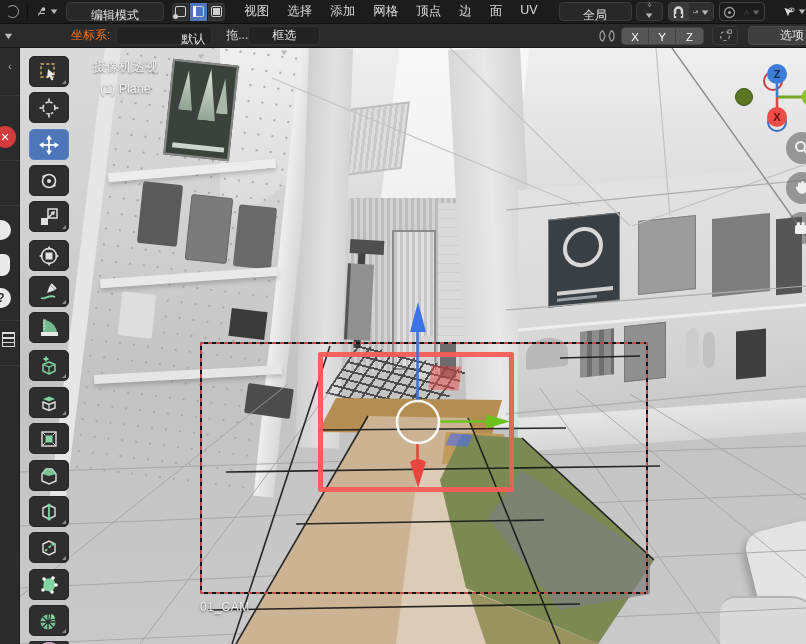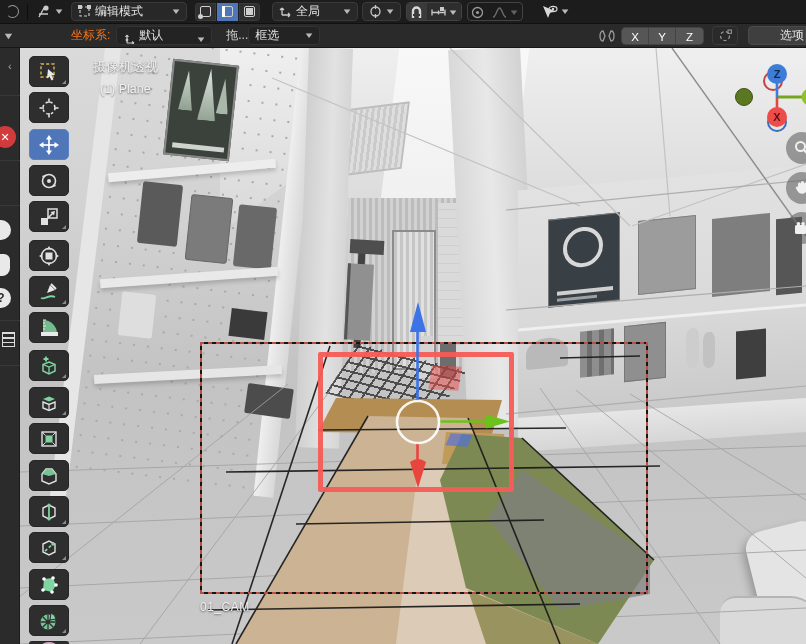--- a/index.html
+++ b/index.html
@@ -3,21 +3,21 @@
 <meta charset="utf-8">
 <style>
   *{margin:0;padding:0;box-sizing:border-box;}
   html,body{width:806px;height:644px;overflow:hidden;background:#1c1c1c;
     font-family:"Liberation Sans","DejaVu Sans",sans-serif;}
   .abs{position:absolute;}
   
   #hdr1{position:absolute;left:0;top:0;width:806px;height:24px;background:#1c1c1c;border-bottom:1px solid #101010;z-index:40;}
   #hdr2{position:absolute;left:0;top:24px;width:806px;height:24px;background:#2a2a2a;border-bottom:1px solid #161616;z-index:40;}
   .row{display:flex;align-items:center;height:100%;}
-  .dd{display:flex;align-items:center;gap:4px;background:#282828;border:1px solid #3a3a3a;border-radius:4px;height:19px;padding:0 6px;color:#e3e3e3;font-size:12px;white-space:nowrap;}
+  .dd{display:flex;align-items:center;gap:4px;background:#282828;border:1px solid #3a3a3a;border-radius:4px;height:19px;padding:0 6px;color:#e3e3e3;font-size:12px;white-space:nowrap;flex-direction:column;}
   .dd2{background:#232323;border-color:#333;}
   .chev{font-size:8px;color:#b9b9b9;transform:scaleX(1.4);}
   .menu{color:#dcdcdc;font-size:12.5px;padding:0 9px;white-space:nowrap;}
   .tgl{width:21px;height:18px;background:#2f2f2f;border:1px solid #3a3a3a;display:flex;align-items:center;justify-content:center;}
   .tgl.on{background:#4f76b8;border-color:#4f76b8;}
   .mini{width:11px;height:11px;border:1.4px solid #cfcfcf;position:relative;border-radius:2px;}
   .mini i{position:absolute;width:5px;height:5px;background:#cfcfcf;border-radius:50%;left:-3px;bottom:-3px;}
   .mini.edge:before{content:"";position:absolute;left:-1.4px;top:-1px;width:3px;height:11px;background:#fff;}
   .mini.face:before{content:"";position:absolute;inset:1px;background:#cfcfcf;}
   .ibtn{display:flex;align-items:center;justify-content:center;height:19px;min-width:20px;border-radius:4px;color:#cfcfcf;font-size:12px;}
@@ -73,20 +73,30 @@
             <i></i>
           </span>
         </div>
       <div class="tgl on">
           <span class="mini edge"></span>
         </div>
       <div class="tgl">
           <span class="mini face"></span>
         </div>
     </div>
+    <div style="display:flex;margin-left:10px;">
+      <span class="menu">视图</span>
+      <span class="menu">选择</span>
+      <span class="menu">添加</span>
+      <span class="menu">网格</span>
+      <span class="menu">顶点</span>
+      <span class="menu">边</span>
+      <span class="menu">面</span>
+      <span class="menu">UV</span>
+    </div>
     <div class="dd" style="margin-left:12px;width:86px;">
       <svg width="13" height="13" viewBox="0 0 13 13">
           <path d="M3 10 L3 3 M3 10 L11 10 M3 3 L1 5 M3 3 L5 5 M11 10 L9 8 M11 10 L9 12" stroke="#c9c9c9" stroke-width="1.3" fill="none"></path>
         </svg>
       <span style="flex:1;">全局</span>
       <span class="chev">▼</span>
     </div>
     <div class="dd" style="margin-left:4px;">
       <svg width="13" height="13" viewBox="0 0 13 13">
           <circle cx="6.5" cy="6.5" r="4.5" fill="none" stroke="#c9c9c9" stroke-width="1.3"></circle>

